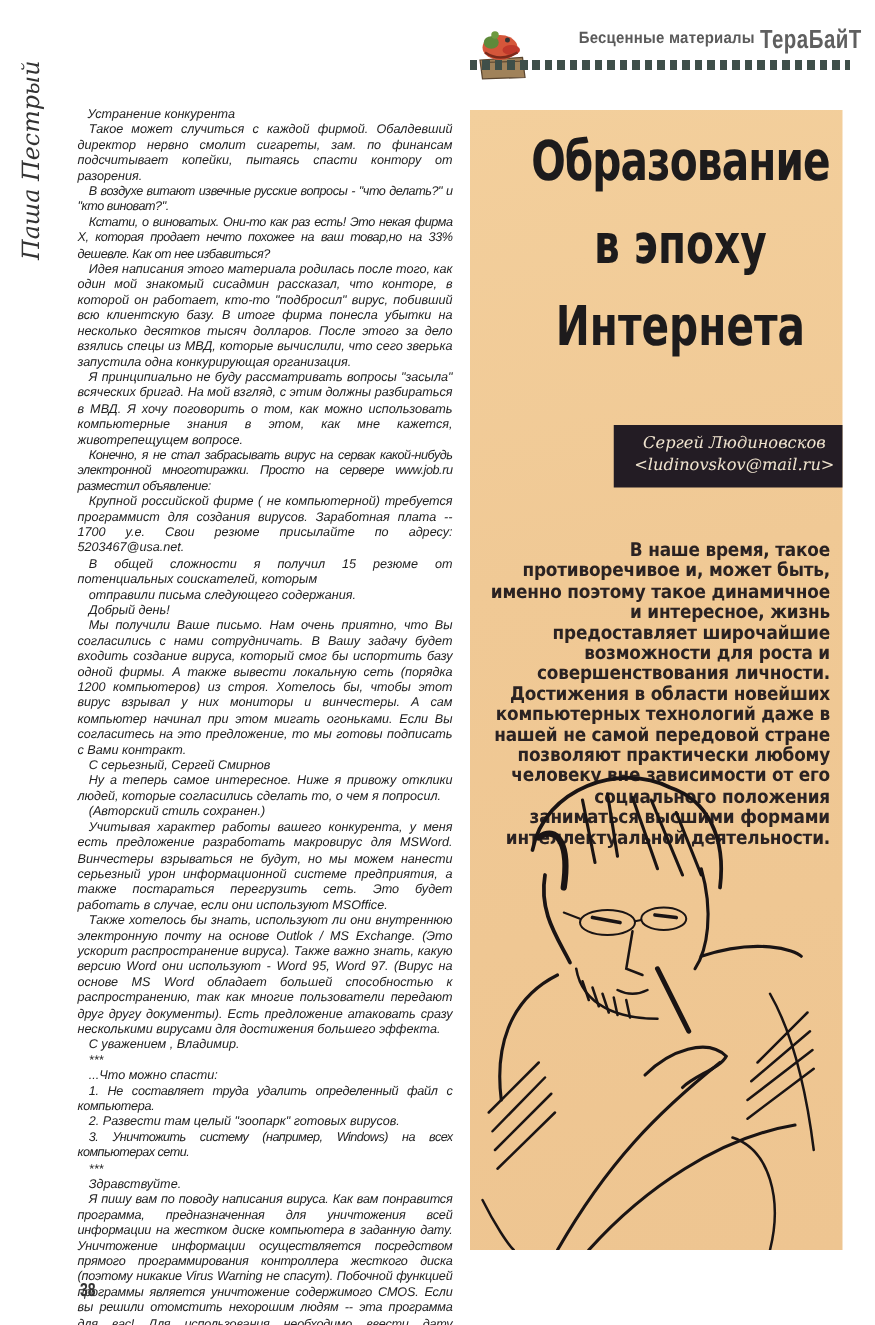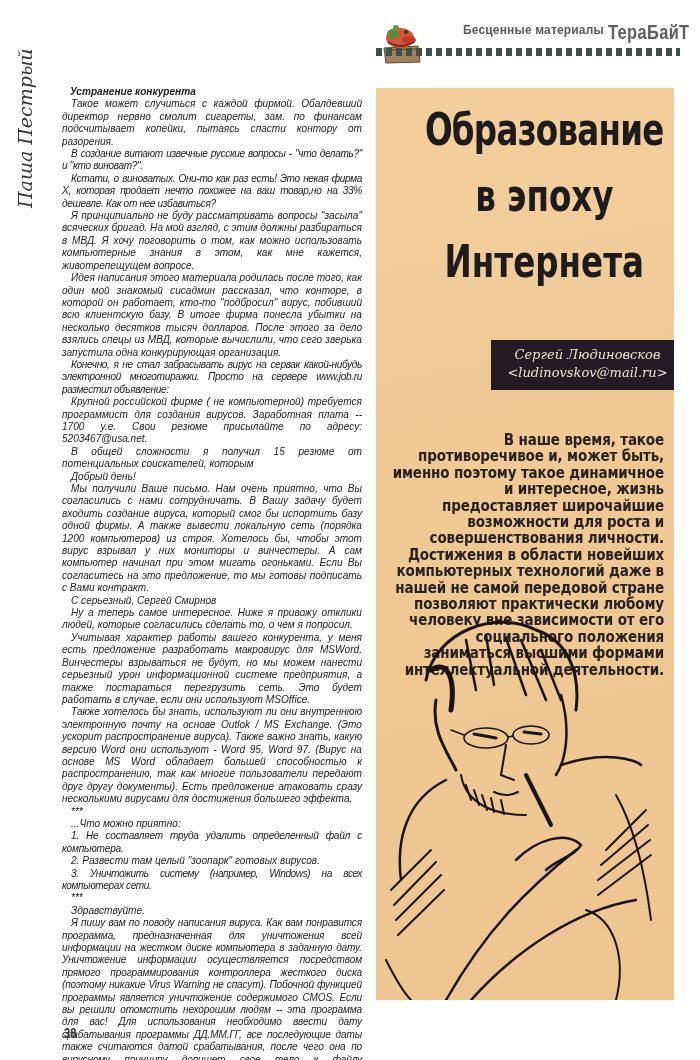--- a/index.html
+++ b/index.html
@@ -16,21 +16,21 @@
   .dots { position: absolute; left: 0; top: 48px; width: 304px; height: 8px;
     background-image: repeating-linear-gradient(90deg, #3f4f49 0 6px, transparent 6px 10px); }
 
   
   .byline-vertical { position: absolute; left: 14px; top: 208px; width: 140px; height: 26px;
     transform: rotate(-90deg); transform-origin: left top;
     font-family: "DejaVu Serif", serif; font-style: italic; font-size: 19px; color: #333; white-space: nowrap; }
   .col { position: absolute; left: 62px; top: 86px; width: 300px;
     font-size: 10.1px; line-height: 12.4px; font-style: italic; text-align: justify; color: #222;
     font-family: "Liberation Sans Narrow", "Liberation Sans", sans-serif; }
-  .col .subhead { font-weight: bold; font-style: italic; text-indent: 8px; }
+  .col .subhead { font-weight: normal; font-style: italic; text-indent: 8px; }
   .col p { text-indent: 9px; }
   .page-num { position: absolute; left: 64px; top: 1024px; font-weight: bold; font-size: 15px;
     color: #333; transform: scaleX(0.75); transform-origin: left; }
 
   
   .panel { position: absolute; left: 376px; top: 88px; width: 298px; height: 912px;
     background: linear-gradient(170deg, #f3cf9c 0%, #f0c995 40%, #eec591 100%); overflow: hidden; }
   .title { position: absolute; right: 10px; top: 12px; text-align: center; font-weight: bold;
     color: #1d1b1c; font-family: "DejaVu Sans", sans-serif; }
   .title .l1 { font-size: 44px; line-height: 60px; transform: scaleX(0.74); transform-origin: right; display: block; letter-spacing: -1px; }
@@ -66,35 +66,38 @@
   <div class="section-label">Бесценные материалы</div>
   <div class="brand">ТераБайТ</div>
   <div class="dots"></div>
 </div>
 
 <div class="byline-vertical">Паша Пестрый</div>
 
 <div class="col">
   <div class="subhead">Устранение конкурента</div>
   <p>Такое может случиться с каждой фирмой. Обалдевший директор нервно смолит сигареты, зам. по финансам подсчитывает копейки, пытаясь спасти контору от разорения.</p>
-  <p style="letter-spacing:-0.35px">В создание витают извечные русские вопросы - "что делать?" и "кто виноват?".</p>
+  <p style="letter-spacing:-0.35px">В воздухе витают извечные русские вопросы - "что делать?" и "кто виноват?".</p>
   <p style="letter-spacing:-0.35px">Кстати, о виноватых. Они-то как раз есть! Это некая фирма X, которая продает нечто похожее на ваш товар,но на 33% дешевле. Как от нее избавиться?</p>
+  <p>Идея написания этого материала родилась после того, как один мой знакомый сисадмин рассказал, что конторе, в которой он работает, кто-то "подбросил" вирус, побивший всю клиентскую базу. В итоге фирма понесла убытки на несколько десятков тысяч долларов. После этого за дело взялись спецы из МВД, которые вычислили, что сего зверька запустила одна конкурирующая организация.</p>
   <p>Я принципиально не буду рассматривать вопросы "засыла" всяческих бригад. На мой взгляд, с этим должны разбираться в МВД. Я хочу поговорить о том, как можно использовать компьютерные знания в этом, как мне кажется, животрепещущем вопросе.</p>
-  <p>Идея написания этого материала родилась после того, как один мой знакомый сисадмин рассказал, что конторе, в которой он работает, кто-то "подбросил" вирус, побивший всю клиентскую базу. В итоге фирма понесла убытки на несколько десятков тысяч долларов. После этого за дело взялись спецы из МВД, которые вычислили, что сего зверька запустила одна конкурирующая организация.</p>
   <p style="letter-spacing:-0.35px">Конечно, я не стал забрасывать вирус на сервак какой-нибудь электронной многотиражки. Просто на сервере www.job.ru разместил объявление:</p>
   <p>Крупной российской фирме ( не компьютерной) требуется программист для создания вирусов. Заработная плата -- 1700 у.е. Свои резюме присылайте по адресу: 5203467@usa.net.</p>
   <p>В общей сложности я получил 15 резюме от потенциальных соискателей, которым</p>
+  <p>отправили письма следующего содержания.</p>
   <p>Добрый день!</p>
   <p>Мы получили Ваше письмо. Нам очень приятно, что Вы согласились с нами сотрудничать. В Вашу задачу будет входить создание вируса, который смог бы испортить базу одной фирмы. А также вывести локальную сеть (порядка 1200 компьютеров) из строя. Хотелось бы, чтобы этот вирус взрывал у них мониторы и винчестеры. А сам компьютер начинал при этом мигать огоньками. Если Вы согласитесь на это предложение, то мы готовы подписать с Вами контракт.</p>
   <p>С серьезный, Сергей Смирнов</p>
   <p>Ну а теперь самое интересное. Ниже я привожу отклики людей, которые согласились сделать то, о чем я попросил.</p>
+  <p>(Авторский стиль сохранен.)</p>
   <p>Учитывая характер работы вашего конкурента, у меня есть предложение разработать макровирус для MSWord. Винчестеры взрываться не будут, но мы можем нанести серьезный урон информационной системе предприятия, а также постараться перегрузить сеть. Это будет работать в случае, если они используют MSOffice.</p>
   <p>Также хотелось бы знать, используют ли они внутреннюю электронную почту на основе Outlok / MS Exchange. (Это ускорит распространение вируса). Также важно знать, какую версию Word они используют - Word 95, Word 97. (Вирус на основе MS Word обладает большей способностью к распространению, так как многие пользователи передают друг другу документы). Есть предложение атаковать сразу несколькими вирусами для достижения большего эффекта.</p>
+  <p>С уважением , Владимир.</p>
   <p>***</p>
-  <p>...Что можно приятно:</p>
+  <p>...Что можно спасти:</p>
   <p style="letter-spacing:-0.2px">1. Не составляет труда удалить определенный файл с компьютера.</p>
   <p>2. Развести там целый "зоопарк" готовых вирусов.</p>
   <p style="letter-spacing:-0.4px">3. Уничтожить систему (например, Windows) на всех компьютерах сети.</p>
   <p>***</p>
   <p>Здравствуйте.</p>
   <p style="letter-spacing:-0.15px">Я пишу вам по поводу написания вируса. Как вам понравится программа, предназначенная для уничтожения всей информации на жестком диске компьютера в заданную дату. Уничтожение информации осуществляется посредством прямого программирования контроллера жесткого диска (поэтому никакие Virus Warning не спасут). Побочной функцией программы является уничтожение содержимого CMOS. Если вы решили отомстить нехорошим людям -- эта программа для вас! Для использования необходимо ввести дату срабатывания программы ДД.ММ.ГГ, все последующие даты также считаются датой срабатывания, после чего она по вирусному принципу допишет свое тело к файлу c:\command.com. Программа также содержит файл antilame.mes, в котором вы можете написать какое либо послание нехорошим людям и оно высветится при срабатывании программы (а можете просто поставить пробел или точку). Никакими антивирусами данная программа не обнаруживается (пока)!</p>
 
 </div>
 
 <div class="page-num">38</div>

